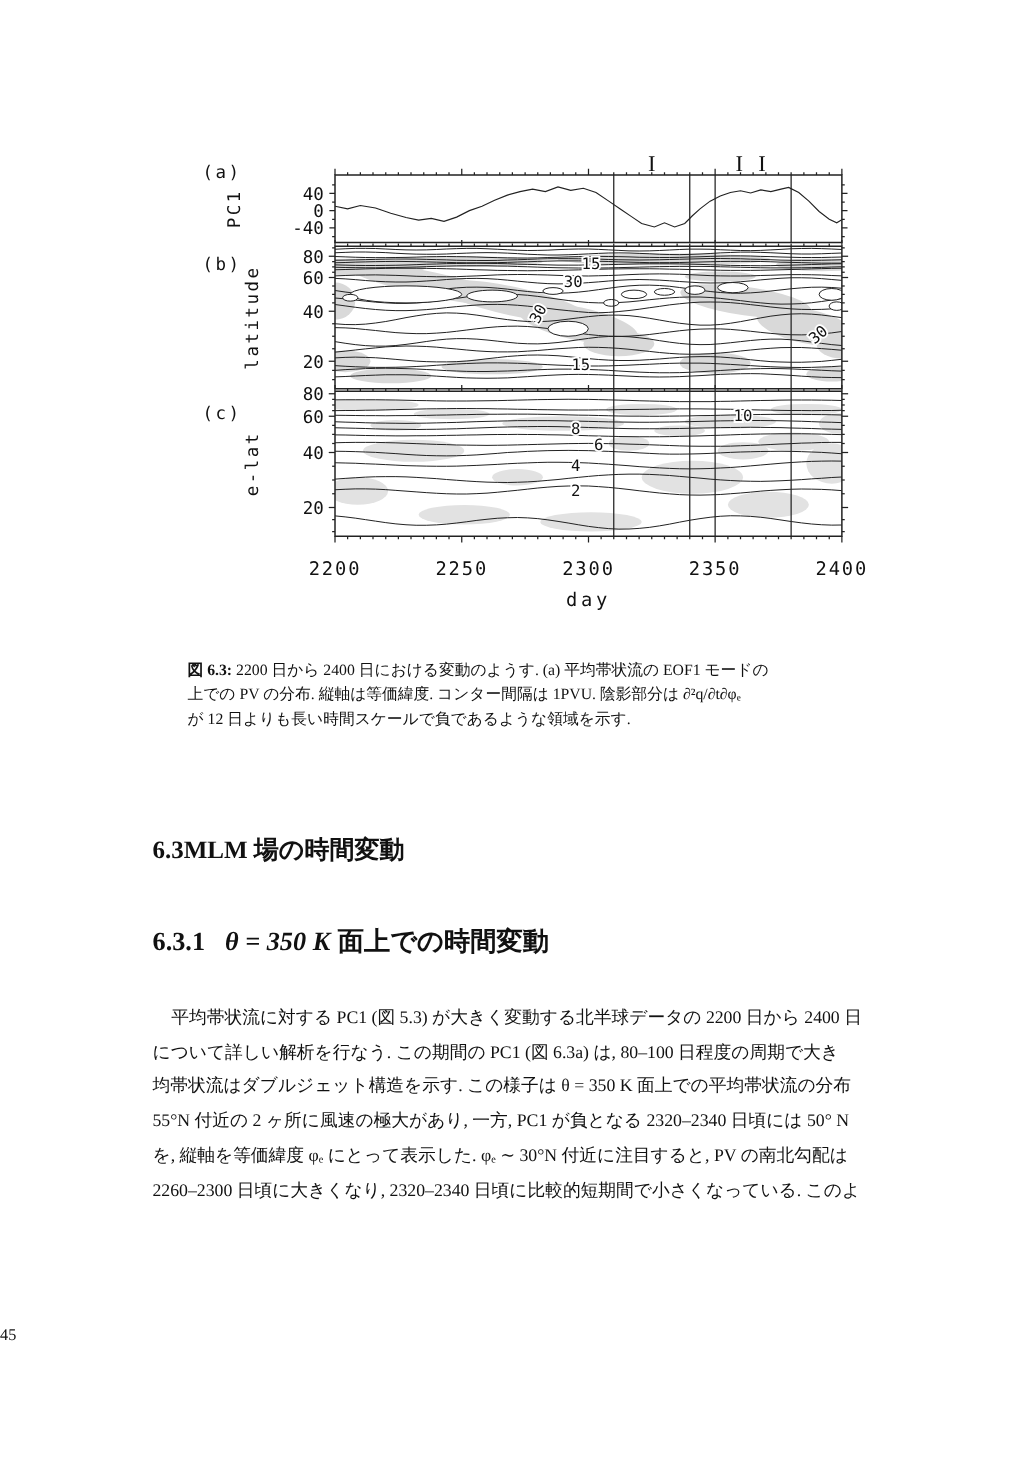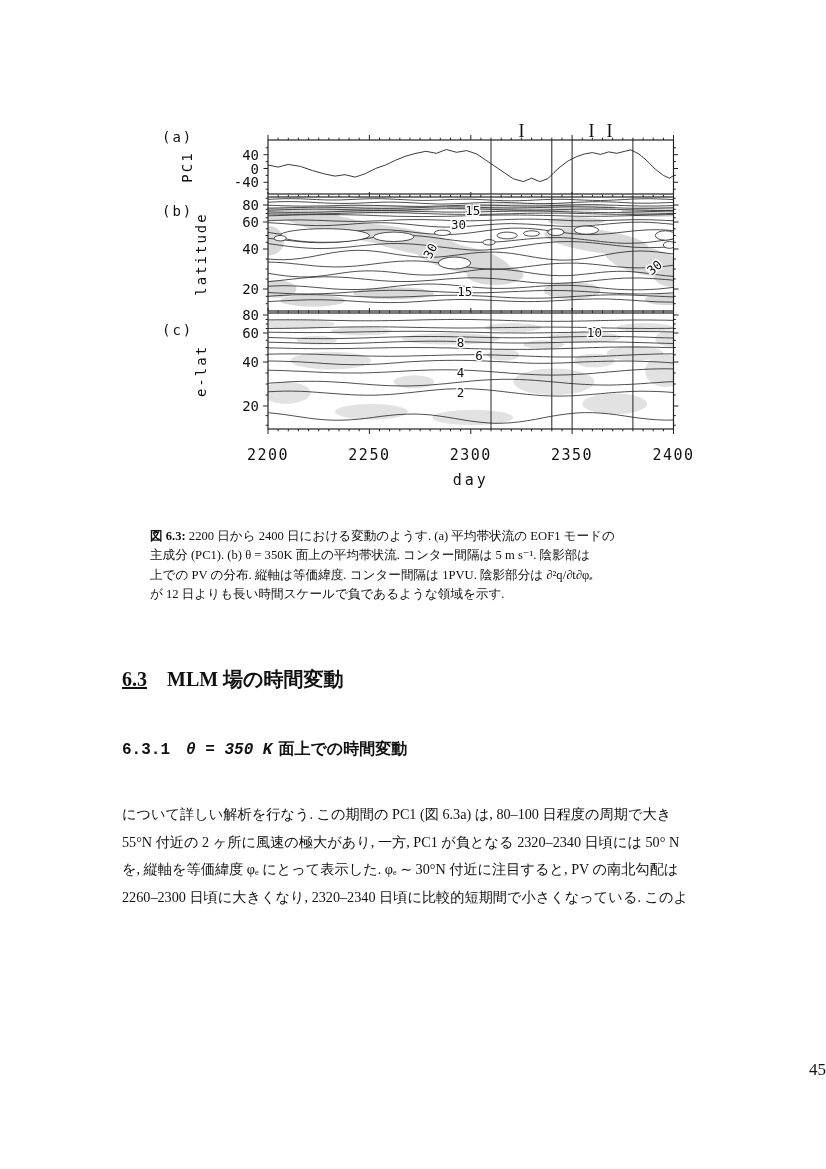--- a/index.html
+++ b/index.html
@@ -3,28 +3,28 @@
 <meta charset="utf-8">
 <style>
   html,body{margin:0;padding:0;background:#fff;}
   .page{position:relative;width:826px;height:1169px;background:#ffffff;overflow:hidden;
         font-family:"Liberation Serif","DejaVu Serif",serif;color:#111;}
   .fig{position:absolute;left:140px;top:110px;width:620px;height:400px;}
   .caption{position:absolute;left:150px;top:527px;width:560px;font-size:12.6px;line-height:19.4px;}
   .caption .cl{white-space:nowrap;}
   .cb{font-weight:bold;}
   .sec{position:absolute;left:122px;top:666px;font-weight:bold;font-size:20px;white-space:nowrap;}
-  .sec .num{margin-right:20px;text-decoration:underline;}
-  .subsec{position:absolute;left:122px;top:739px;font-weight:bold;font-size:16px;white-space:nowrap;font-family:Liberation Mono, monospace;}
+  .sec .num{}
+  .subsec{position:absolute;left:122px;top:739px;font-weight:bold;font-size:21px;white-space:nowrap;}
   .subsec .num{margin-right:16px;}
   .subsec .it{font-style:italic;margin-right:6px;}
   .bodytext{position:absolute;left:122px;top:801px;width:600px;font-size:14.2px;line-height:27.7px;}
   .bodytext .bl{white-space:nowrap;}
   .bodytext .indent{text-indent:15px;}
-  .pageno{position:absolute;left:0;top:1060px;width:100%;text-align:right;font-size:17px;}
+  .pageno{position:absolute;left:0;top:1060px;width:100%;text-align:left;font-size:13px;}
   svg text{font-family:"DejaVu Sans Mono",monospace;fill:#111;}
   .halo{paint-order:stroke;stroke:#ffffff;stroke-width:3px;}
 </style>
 </head>
 <body>
 
 <div class="page">
 
   <div class="fig" id="figure"><svg width="620" height="400" viewBox="0 0 620 400" xmlns="http://www.w3.org/2000/svg">
         <defs>
@@ -420,35 +420,36 @@
         <text x="22" y="32" font-size="14" letter-spacing="2">(a)</text>
         <text x="22" y="106" font-size="14" letter-spacing="2">(b)</text>
         <text x="22" y="225" font-size="14" letter-spacing="2">(c)</text>
         <text x="52" y="57" font-size="14" letter-spacing="2" text-anchor="middle" transform="rotate(-90 52 57)">PC1</text>
         <text x="66" y="144" font-size="14" letter-spacing="2" text-anchor="middle" transform="rotate(-90 66 144)">latitude</text>
         <text x="66" y="261" font-size="14" letter-spacing="2" text-anchor="middle" transform="rotate(-90 66 261)">e-lat</text>
       </svg></div>
 
   <div class="caption">
     <div class="cl"><span class="cb">図 6.3:</span><span> 2200 日から 2400 日における変動のようす. (a) 平均帯状流の EOF1 モードの</span></div>
-    <div class="cl">主成分 (PC1). (b) θ = 350K 面上の平均帯状流. コンター間隔は 5 m s⁻¹. 陰影部は</div>
     <div class="cl">上での PV の分布. 縦軸は等価緯度. コンター間隔は 1PVU. 陰影部分は ∂²q/∂t∂φₑ</div>
     <div class="cl">が 12 日よりも長い時間スケールで負であるような領域を示す.</div>
   </div>
 
   <div class="sec">
     <span class="num">6.3</span><span>MLM 場の時間変動</span>
   </div>
 
   <div class="subsec">
     <span class="num">6.3.1</span><span class="it">θ = 350 K</span><span>面上での時間変動</span>
   </div>
 
   <div class="bodytext">
+    <div class="bl indent">平均帯状流に対する PC1 (図 5.3) が大きく変動する北半球データの 2200 日から 2400 日</div>
     <div class="bl">について詳しい解析を行なう. この期間の PC1 (図 6.3a) は, 80–100 日程度の周期で大き</div>
+    <div class="bl">均帯状流はダブルジェット構造を示す. この様子は θ = 350 K 面上での平均帯状流の分布</div>
     <div class="bl">55°N 付近の 2 ヶ所に風速の極大があり, 一方, PC1 が負となる 2320–2340 日頃には 50° N</div>
     <div class="bl">を, 縦軸を等価緯度 φₑ にとって表示した. φₑ ∼ 30°N 付近に注目すると, PV の南北勾配は</div>
     <div class="bl">2260–2300 日頃に大きくなり, 2320–2340 日頃に比較的短期間で小さくなっている. このよ</div>
   </div>
 
   <div class="pageno">45</div>
 
 </div>
 
 </body></html>

